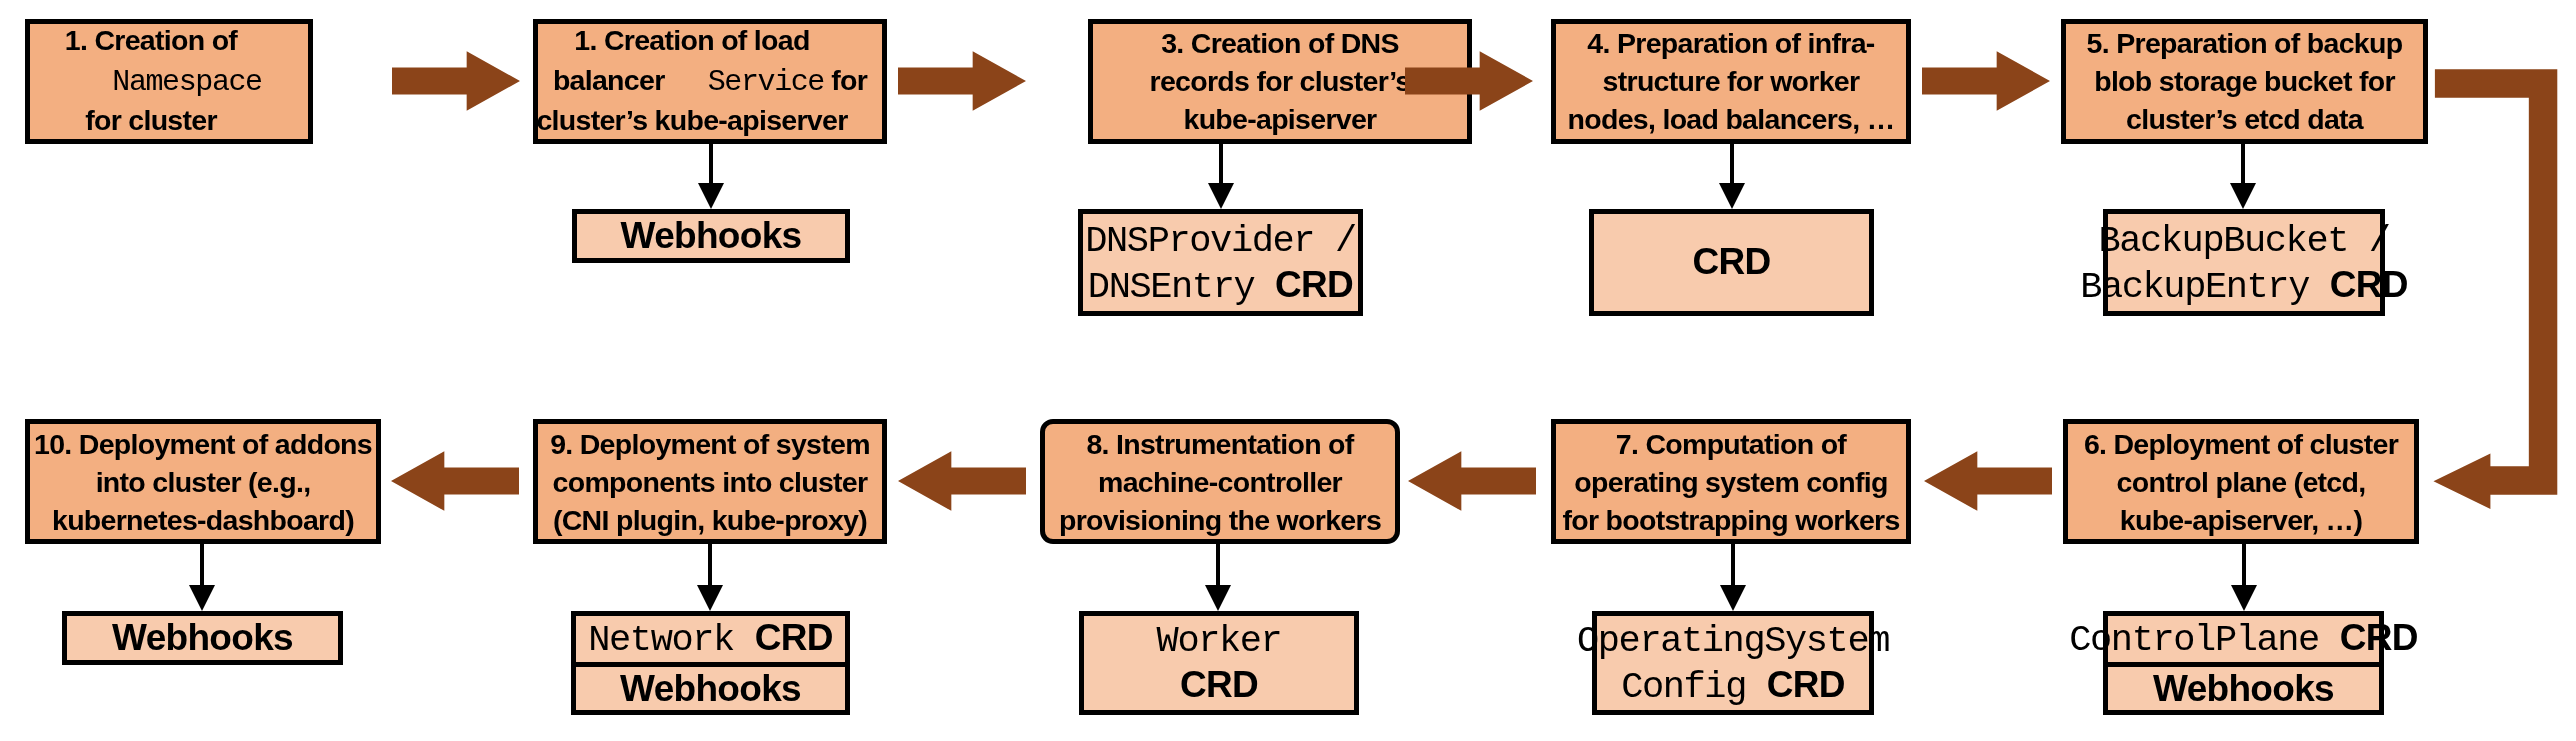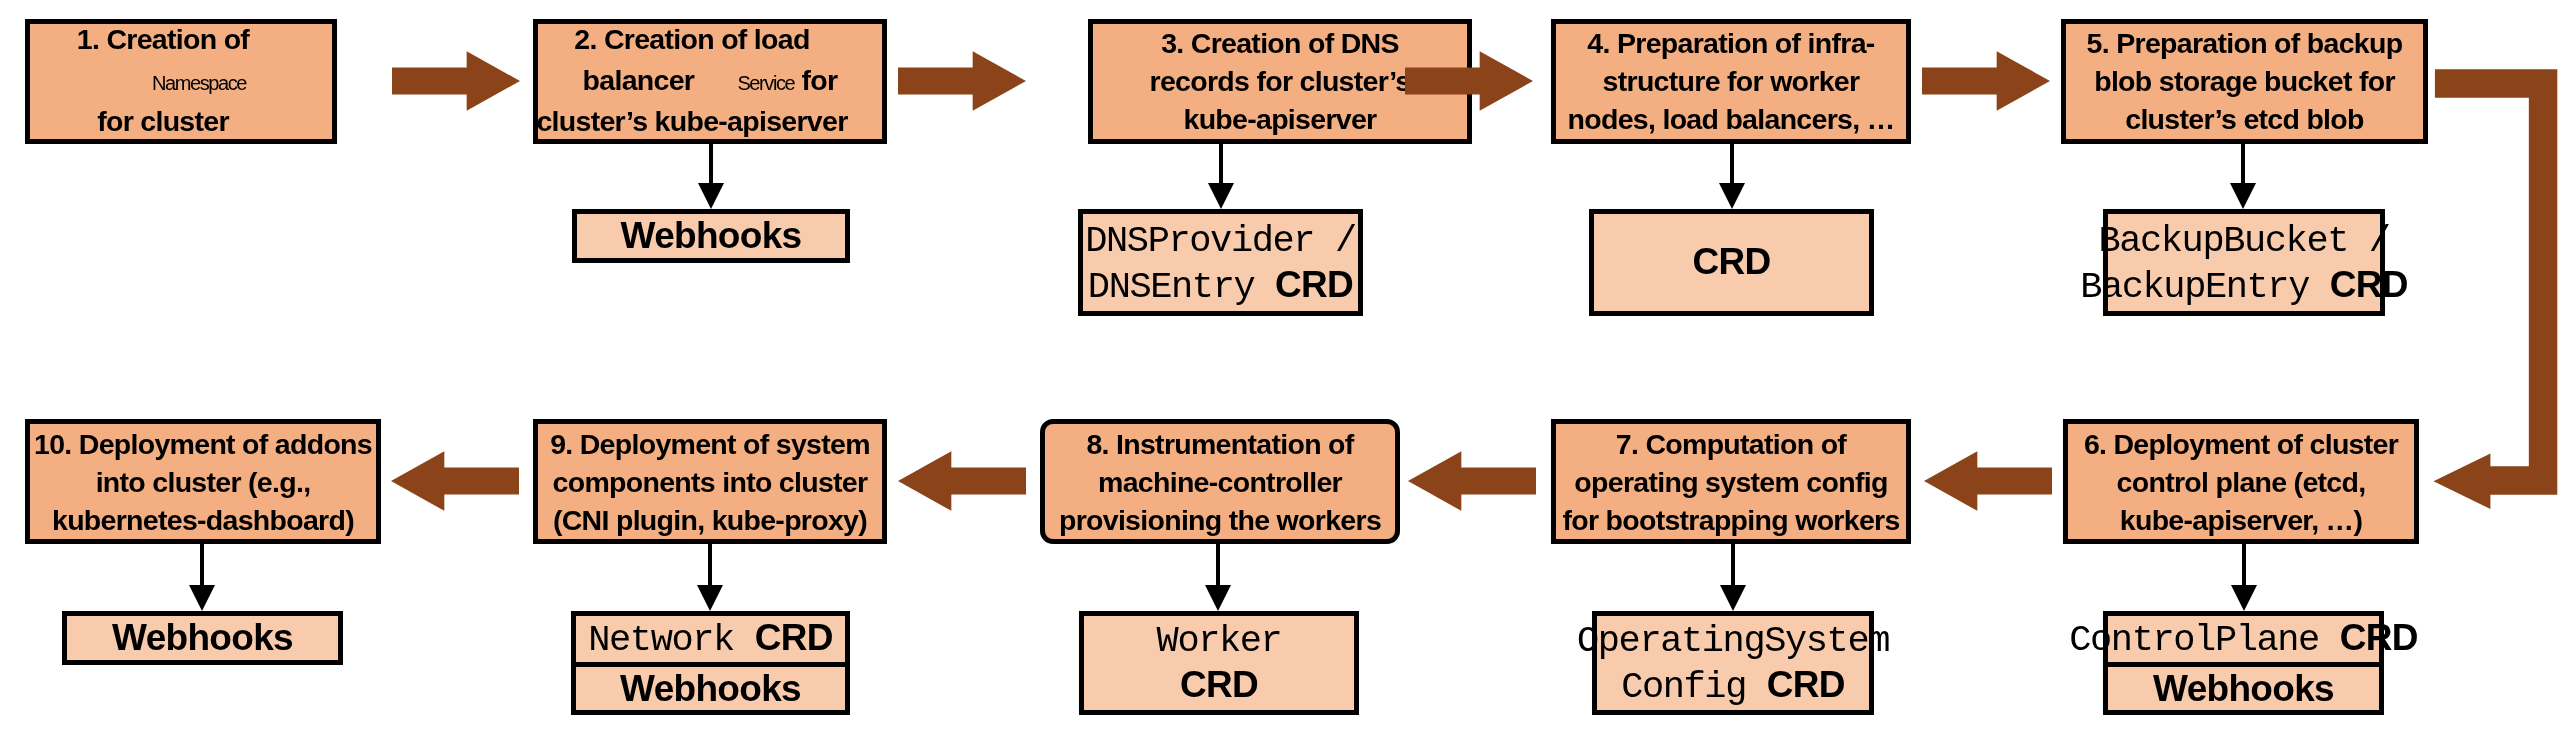--- a/index.html
+++ b/index.html
@@ -2,69 +2,69 @@
 <html style="font-size:11.4px"><head>
 <meta charset="utf-8">
 <style>
   html,body{margin:0;padding:0;background:#ffffff;}
   .canvas{position:relative;width:2576px;height:742px;background:#ffffff;
           font-family:"Liberation Sans",sans-serif;overflow:hidden;}
   .box{position:absolute;box-sizing:border-box;background:#F3AF81;border:5.7px solid #000;
        display:flex;flex-direction:column;justify-content:center;align-items:center;text-align:center;}
   .step{height:125px;}
   .ln{font-weight:bold;font-size:28.5px;line-height:38px;letter-spacing:-0.7px;color:#000;white-space:pre;}
-  .ln .m{font-family:Liberation Sans, sans-serif;font-weight:normal;
-         font-size:20px;letter-spacing:-1.4px;margin-left:36px;}
+  .ln .m{font-family:Liberation Mono, monospace;font-weight:normal;
+         font-size:30px;letter-spacing:-1.4px;margin-left:36px;}
   .sub{background:#F8CBAD;border:5px solid #000;}
   .sln{font-size:37px;line-height:44px;color:#000;white-space:pre;}
   .sln .m{font-family:"Liberation Mono","DejaVu Sans Mono",monospace;font-weight:normal;letter-spacing:-1.4px;}
   .sln .b{font-weight:bold;letter-spacing:-0.7px;}
   .stack{position:absolute;box-sizing:border-box;background:#F8CBAD;border:5px solid #000;
          display:flex;flex-direction:column;}
   .cell{flex:1;display:flex;align-items:center;justify-content:center;text-align:center;}
   .cell + .cell{border-top:5px solid #000;}
   .varrow{position:absolute;width:26px;display:flex;flex-direction:column;align-items:center;}
   .vline{width:3.6px;background:#000;flex:1;}
   .vhead{width:0;height:0;border-left:13px solid transparent;border-right:13px solid transparent;
          border-top:26px solid #000;}
   .farrow{position:absolute;}
 </style>
 </head>
 <body>
 
 <div class="canvas">
 
-  <div class="box step" style="left:25px;top:18.5px;width:312px;">
+  <div class="box step" style="left:25px;top:18.5px;width:288px;">
     <div class="ln"><span>1. Creation of</span><span class="m"></span><span></span></div>
     <div class="ln"><span></span><span class="m">Namespace</span><span></span></div>
     <div class="ln"><span>for cluster</span><span class="m"></span><span></span></div>
   </div>
 
   <div class="box step" style="left:533px;top:18.5px;width:354px;">
-    <div class="ln"><span>2. Creation of load</span><span class="m"></span><span></span></div>
+    <div class="ln"><span>1. Creation of load</span><span class="m"></span><span></span></div>
     <div class="ln"><span>balancer </span><span class="m">Service</span><span> for</span></div>
     <div class="ln"><span>cluster’s kube-apiserver</span><span class="m"></span><span></span></div>
   </div>
 
   <div class="box step" style="left:1040px;top:18.5px;width:384px;margin-left:48px;">
     <div class="ln"><span>3. Creation of DNS</span></div>
     <div class="ln"><span>records for cluster’s</span></div>
     <div class="ln"><span>kube-apiserver</span></div>
   </div>
 
   <div class="box step" style="left:1551px;top:18.5px;width:360px;">
     <div class="ln"><span>4. Preparation of infra-</span></div>
     <div class="ln"><span>structure for worker</span></div>
     <div class="ln"><span>nodes, load balancers, …</span></div>
   </div>
 
   <div class="box step" style="left:2061px;top:18.5px;width:367px;">
     <div class="ln"><span>5. Preparation of backup</span></div>
     <div class="ln"><span>blob storage bucket for</span></div>
-    <div class="ln"><span>cluster’s etcd blob</span></div>
+    <div class="ln"><span>cluster’s etcd data</span></div>
   </div>
 
   <div class="box step" style="left:2063px;top:419px;width:356px;">
     <div class="ln"><span>6. Deployment of cluster</span></div>
     <div class="ln"><span>control plane (etcd,</span></div>
     <div class="ln"><span>kube-apiserver, …)</span></div>
   </div>
 
   <div class="box step" style="left:1551px;top:419px;width:360px;">
     <div class="ln"><span>7. Computation of</span></div>

